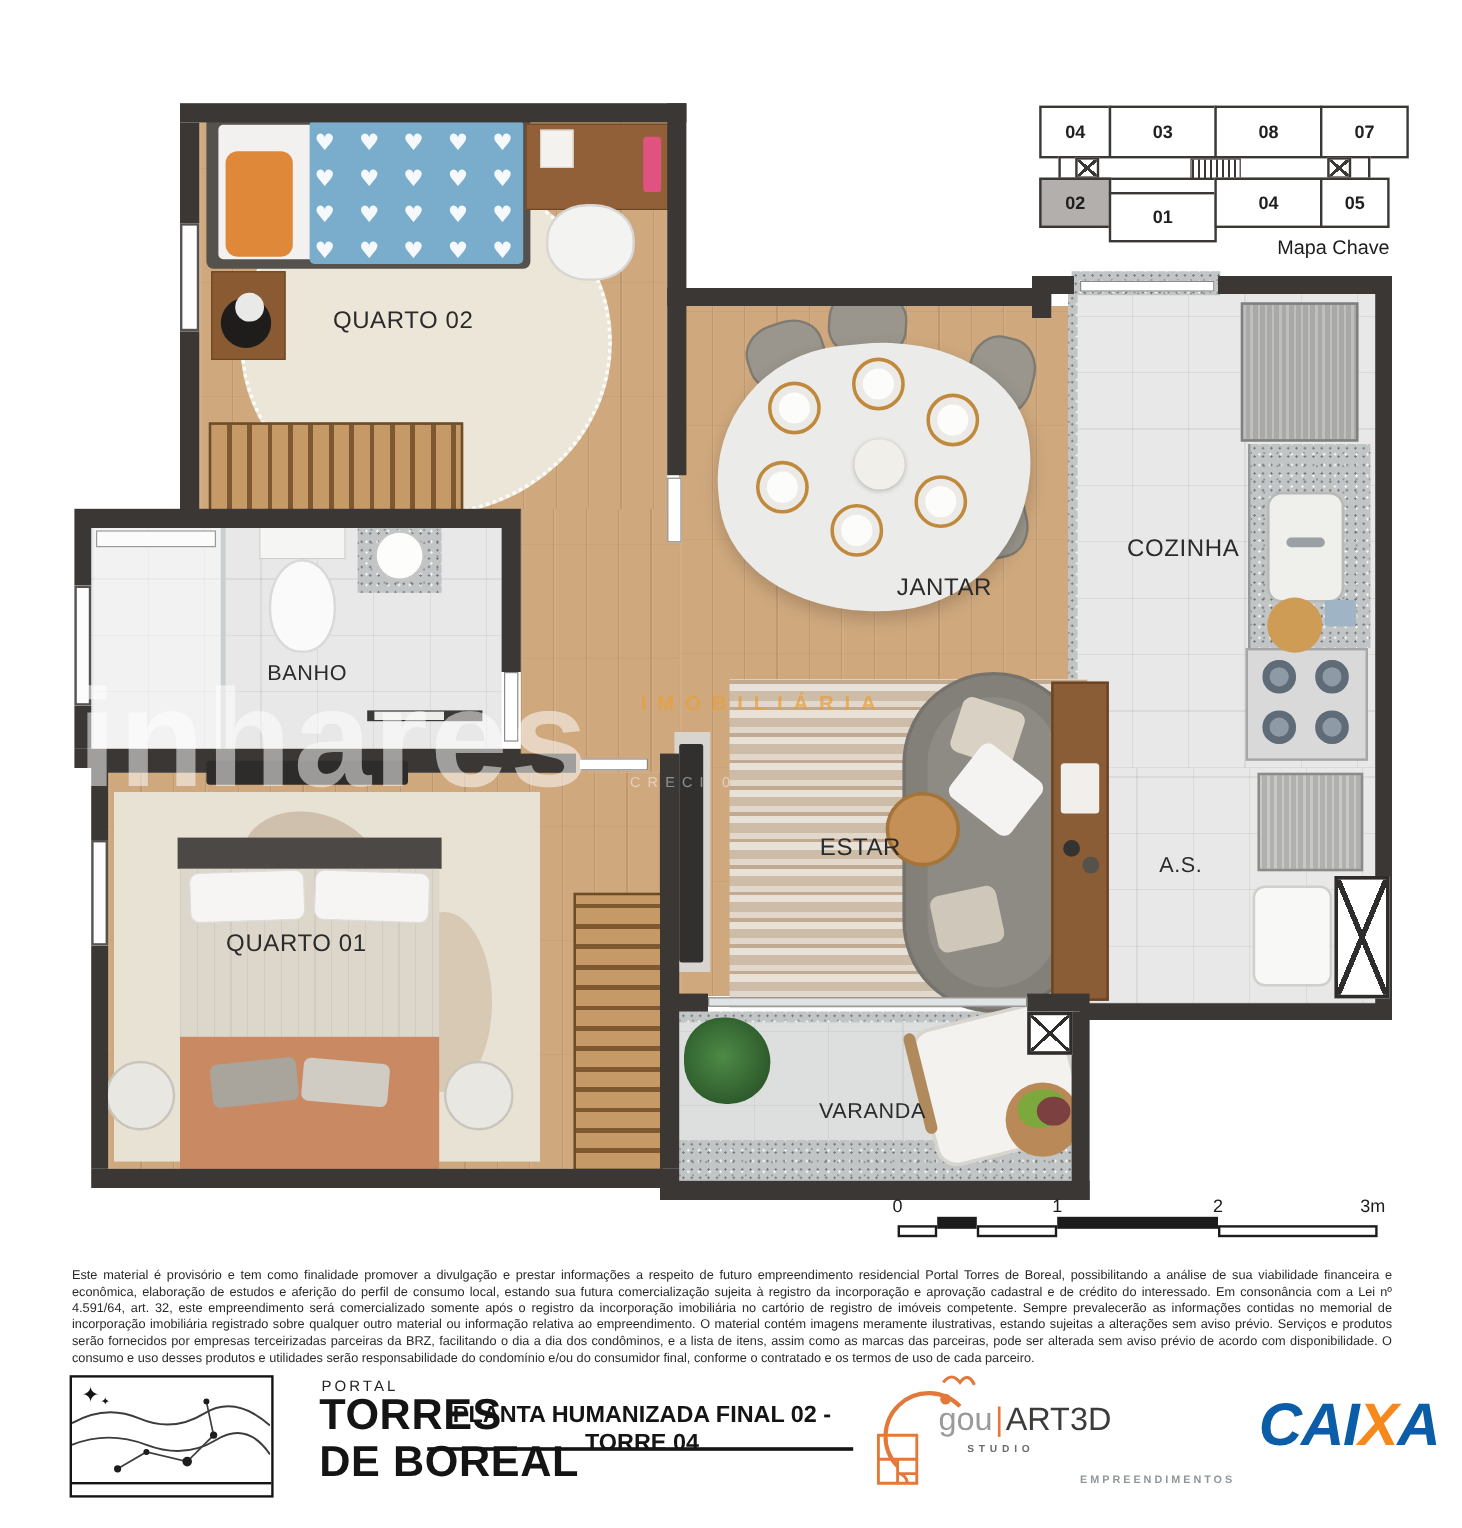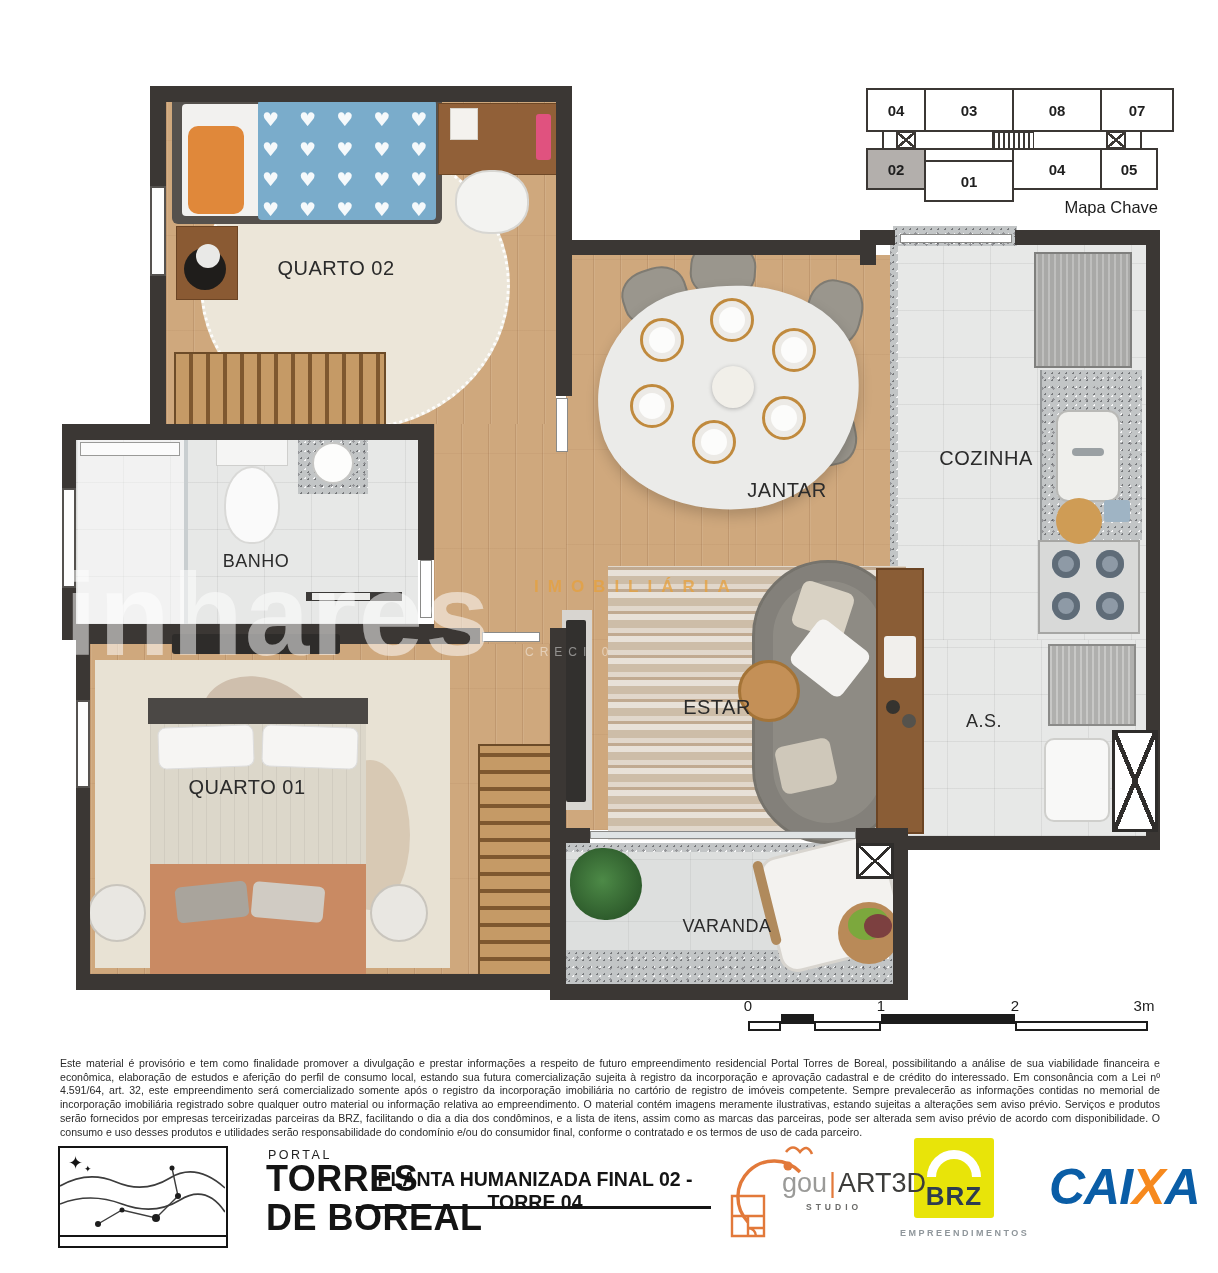--- a/index.html
+++ b/index.html
@@ -330,21 +330,17 @@
       <circle cx="66" cy="28" r="4.5" fill="#e2793a"></circle>
       <path d="M10,58 h32 v40 h-32 z M10,78 h32 M26,78 v20 M26,90 h16" fill="none" stroke="#e2793a" stroke-width="2.4"></path>
       <path d="M26,90 a8,8 0 0 1 8,8" fill="none" stroke="#e2793a" stroke-width="2.4"></path>
     </svg>
   </div>
   <div id="studio-text">
     <span class="g">gou</span><span class="bar">|</span><span class="a">ART3D</span>
   </div>
   <div id="studio-sub">STUDIO</div>
 
-  <div id="brz-box">
-    <div id="brz-arc"></div>
-    <div id="brz-name">BRZ</div>
-  </div>
   <div id="brz-sub">EMPREENDIMENTOS</div>
 
   <div id="caixa"><span>CAI</span><span class="cx">X</span><span>A</span></div>
 
 </div>
 
 </body></html>

